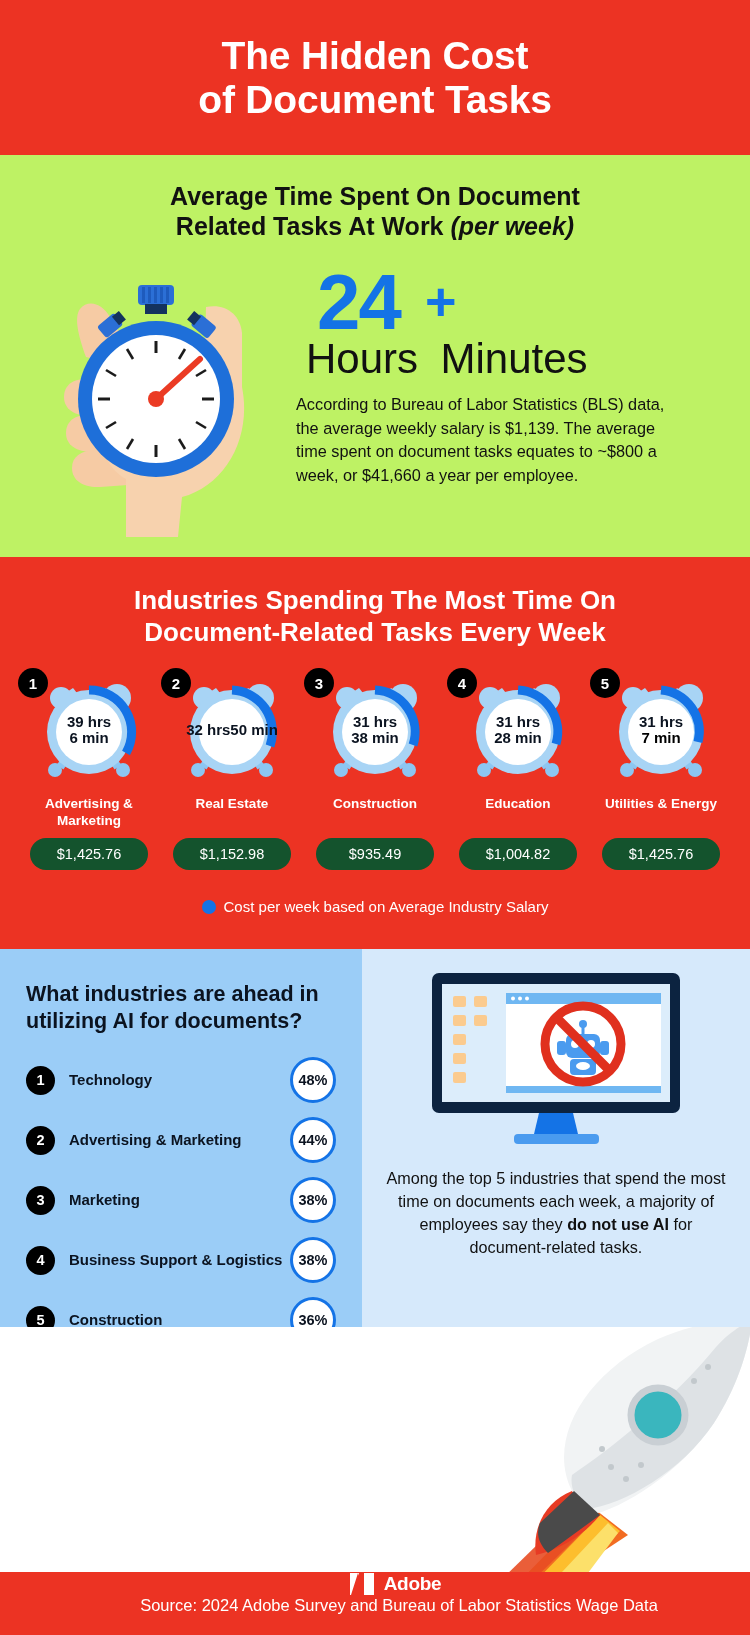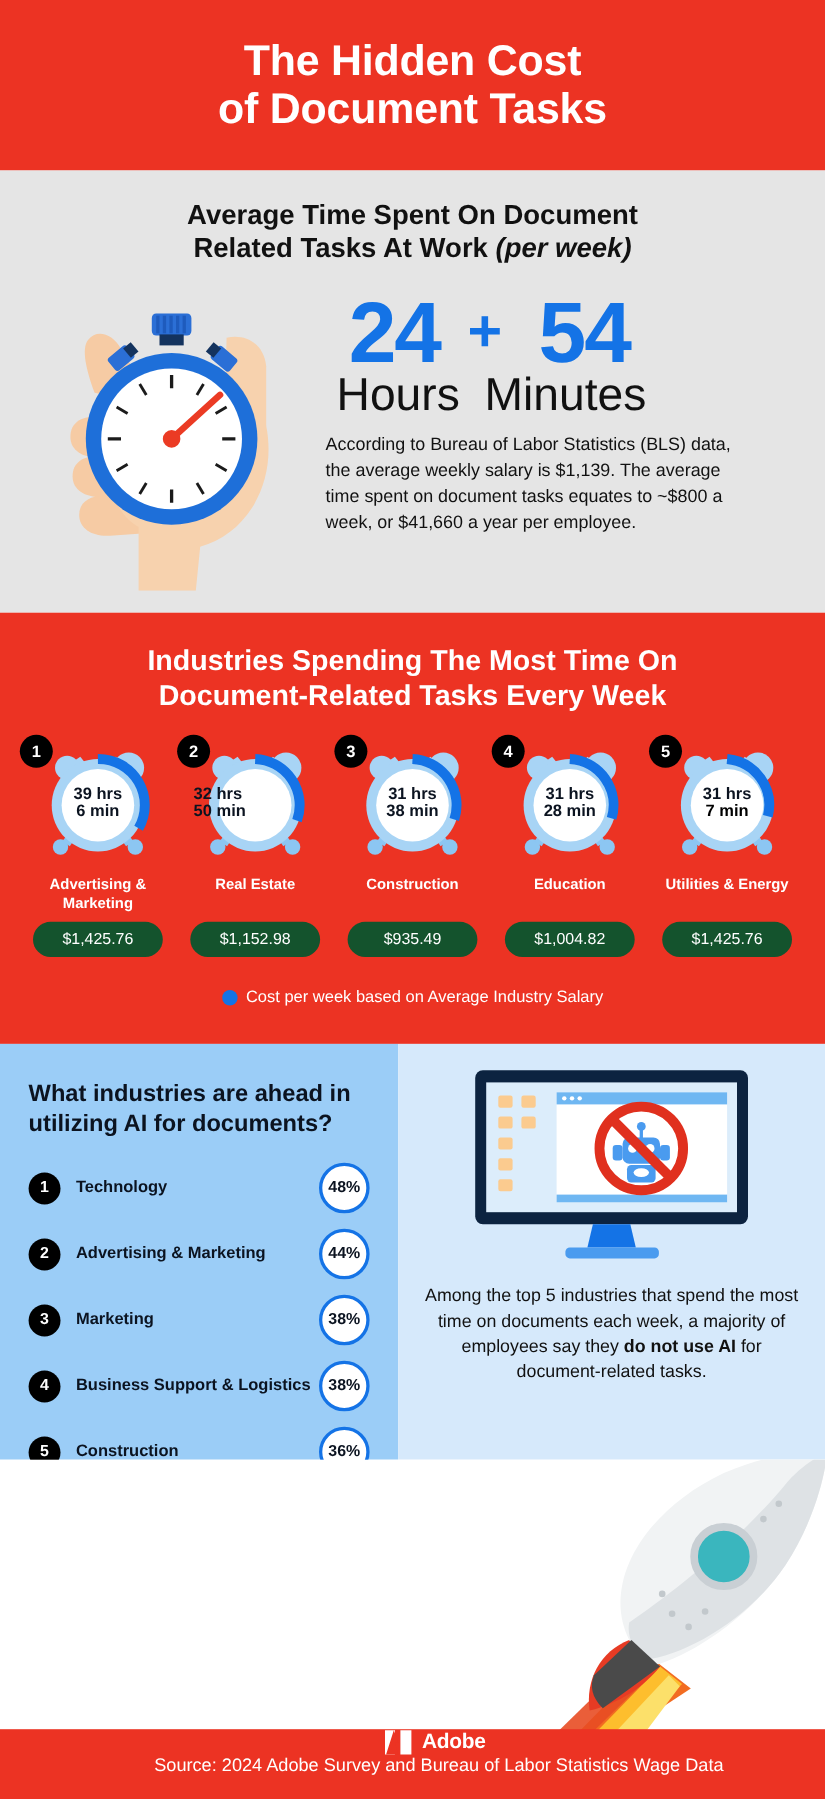--- a/index.html
+++ b/index.html
@@ -17,21 +17,21 @@
     height:155px;
     display:flex;align-items:center;justify-content:center;
     text-align:center;
   }
   .header h1{
     margin:0;color:#fff;font-size:39px;line-height:1.12;
     font-weight:bold;letter-spacing:-0.2px;
   }
 
   
-  .time-section{background:#e5e5e5;padding:26px 0 20px;}
+  .time-section{background:#bef264;padding:26px 0 20px;}
   .time-title{
     text-align:center;color:#111;font-weight:bold;
     font-size:25px;line-height:1.2;margin:0 auto 6px;max-width:560px;
   }
   .time-title em{font-style:italic;}
   .time-body{display:flex;align-items:flex-start;padding:0 18px;}
   .hand-wrap{width:270px;flex:0 0 270px;position:relative;height:290px;}
   .time-right{flex:1;padding-left:8px;padding-top:18px;}
   .bignum{
     color:#1473E6;font-weight:bold;font-size:78px;line-height:0.95;
@@ -190,21 +190,20 @@
           </g>
           <line x1="138" y1="152" x2="182" y2="112" stroke="#EB3B24" stroke-width="6" stroke-linecap="round"></line>
           <circle cx="138" cy="152" r="8" fill="#EB3B24"></circle>
         </svg>
       </div>
 
       <div class="time-right">
         <div class="bignum">
           <span class="v1">24</span>
           <span class="plus">+</span>
-          <span class="v2">54</span>
         </div>
         <div class="unitrow">
           <span class="u1">Hours</span>
           <span class="u2">Minutes</span>
         </div>
         <div class="time-para">According to Bureau of Labor Statistics (BLS) data, the average weekly salary is $1,139. The average time spent on document tasks equates to ~$800 a week, or $41,660 a year per employee.</div>
       </div>
     </div>
   </div>
 
@@ -250,21 +249,21 @@
             <circle cx="28" cy="24" r="11" fill="#A8D4F5"></circle>
             <circle cx="84" cy="24" r="14" fill="#A8D4F5"></circle>
             <circle cx="22" cy="96" r="7" fill="#8CC6F2"></circle>
               <rect x="26" y="84" width="8" height="10" transform="rotate(35 30 89)" fill="#8CC6F2"></rect>
             <circle cx="90" cy="96" r="7" fill="#8CC6F2"></circle>
               <rect x="78" y="84" width="8" height="10" transform="rotate(-35 82 89)" fill="#8CC6F2"></rect>
             <circle cx="56" cy="58" r="42" fill="#A8D4F5"></circle>
             <circle cx="56" cy="58" r="33" fill="#FFFFFF"></circle>
             <path d="M56 16 A42 42 0 0 1 94 72" fill="none" stroke="#1473E6" stroke-width="9"></path>
           </svg>
-          <div style="position:absolute;inset:0;display:flex;flex-direction:column;align-items:flex-start;justify-content:center;">
+          <div style="position:absolute;inset:0;display:flex;flex-direction:row;align-items:center;justify-content:center;">
             <div style="font-size:15px;font-weight:bold;color:#0b1320;line-height:1.1;">32 hrs</div>
             <div style="font-size:15px;font-weight:bold;color:#0b1320;line-height:1.1;">50 min</div>
           </div>
         </div>
         <div class="clock-label">Real Estate</div>
         <div class="pill">$1,152.98</div>
       </div>
 
       <div class="clock-cell">
         <div class="rank-badge">3</div>

